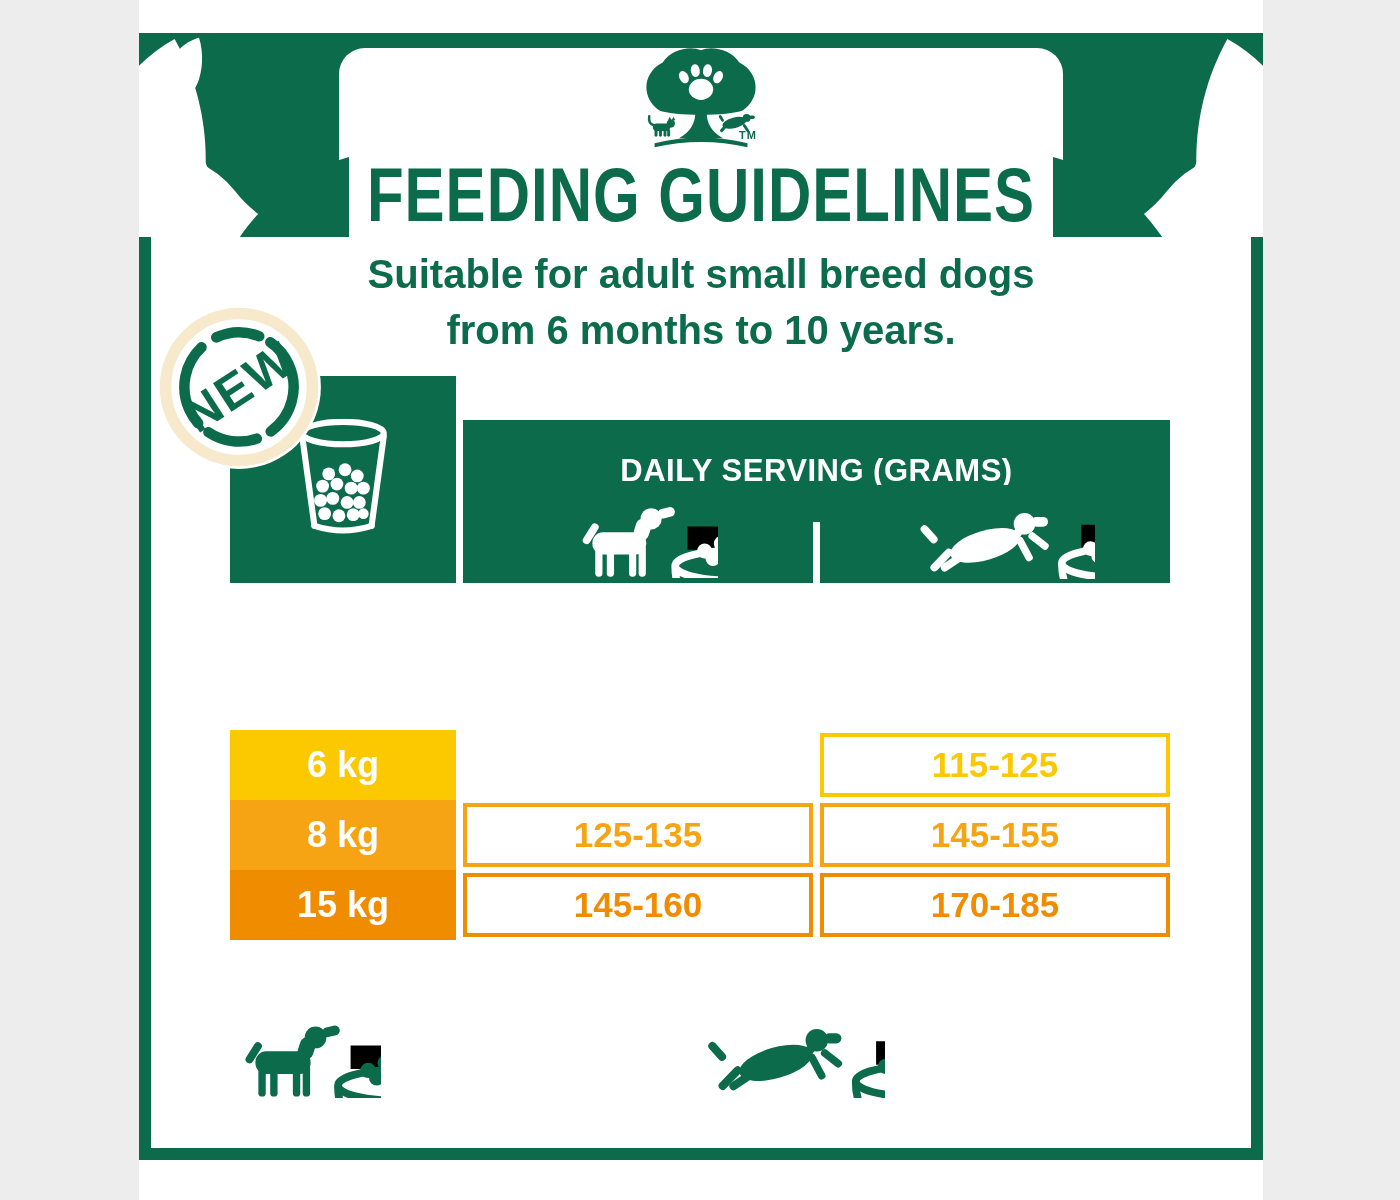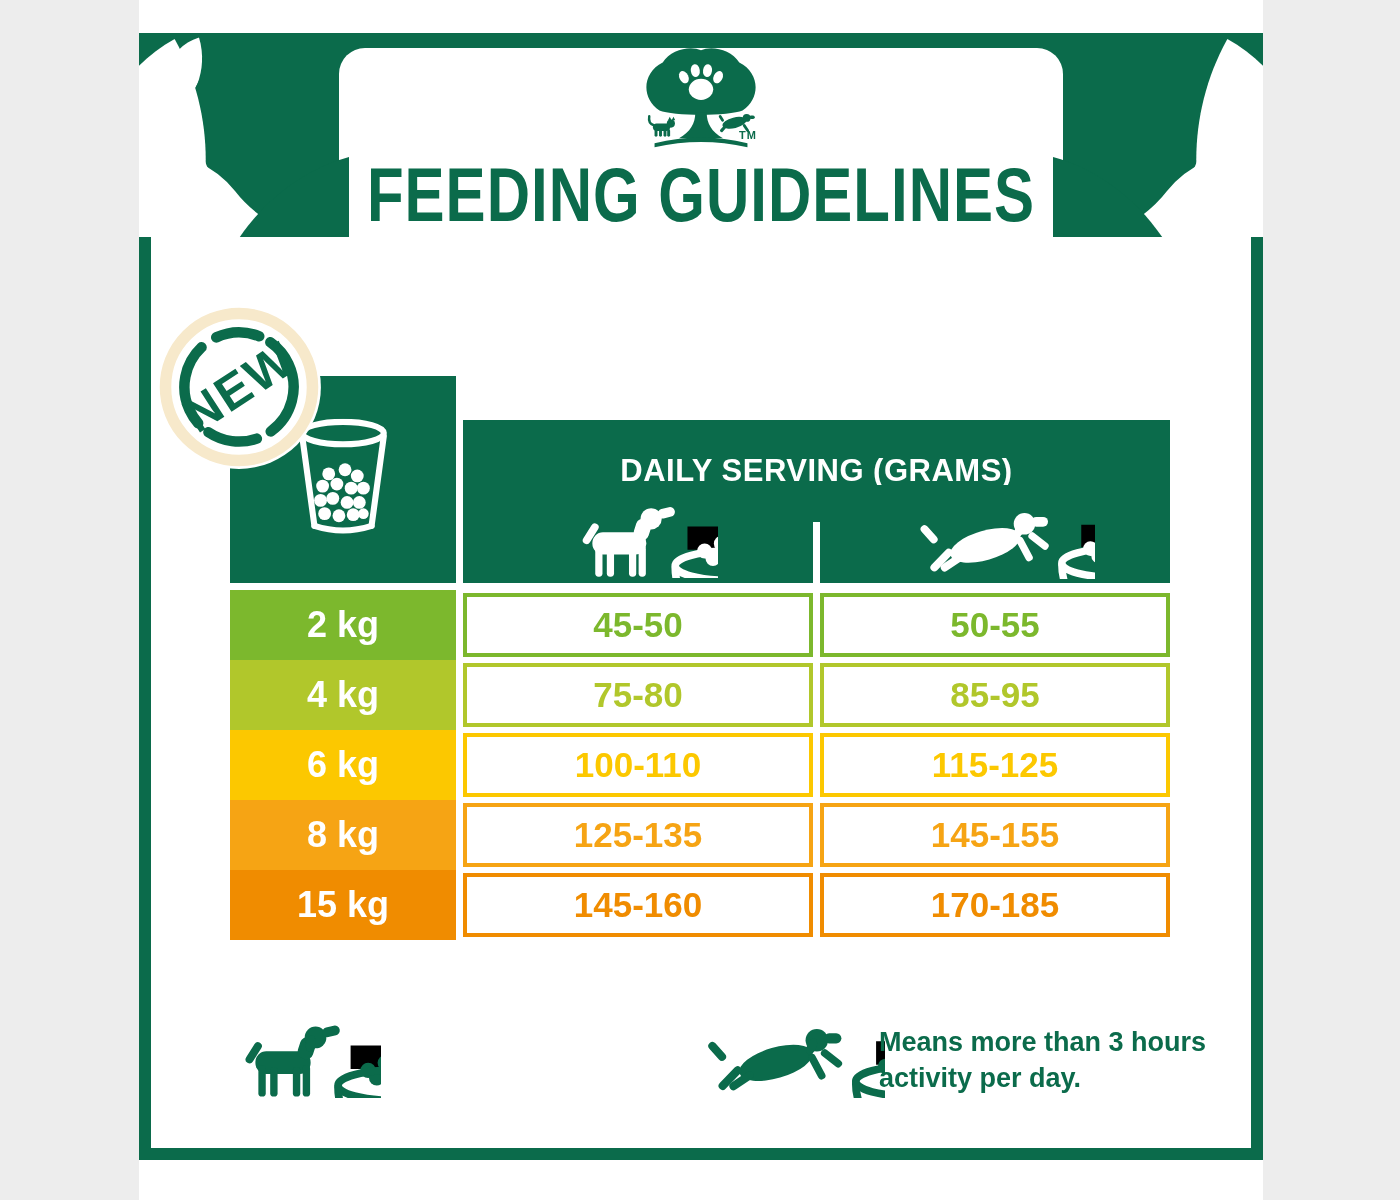--- a/index.html
+++ b/index.html
@@ -195,20 +195,24 @@
       </svg>
       <span class="abs tm">TM</span>
 
       <div class="abs headline">FEEDING GUIDELINES</div>
     </div>
 
     <div class="abs edge edge-left"></div>
     <div class="abs edge edge-right"></div>
     <div class="abs edge edge-bottom"></div>
 
+    <div class="abs subtitle">
+      <div>Suitable for adult small breed dogs</div>
+      <div>from 6 months to 10 years.</div>
+    </div>
 
     <div class="abs tbl">
       <div class="abs cell-green cup-cell">
         <svg class="white-ico" width="102" height="124" viewBox="0 0 100 120" style="color:#fff">
             <use href="#sym-cup"></use>
           </svg>
       </div>
       <div class="abs cell-green hdr-cell">DAILY SERVING (GRAMS)</div>
 
       <div class="abs cell-green sub-a">
@@ -220,33 +224,22 @@
       </div>
       <div class="abs cell-green sub-b">
         <svg class="white-ico" width="200" height="90" viewBox="0 0 200 96" style="color:#fff">
           <use href="#sym-dog-jump" transform="translate(0,12) scale(0.98)"></use>
           <use href="#sym-cross" transform="translate(136,2) scale(1.0)"></use>
           <use href="#sym-cross" transform="translate(160,2) scale(1.0)"></use>
           <use href="#sym-bowl" transform="translate(128,44) scale(1.0)"></use>
         </svg>
       </div>
 
-      <div class="abs row" style="top: 214px; --rc: #7CB82D;">
-        <div class="abs row-label">2 kg</div>
-        <div class="abs row-val val-a">45-50</div>
-        <div class="abs row-val val-b">50-55</div>
-      </div>
-      <div class="abs row" style="top: 284px; --rc: #B1C72B;">
-        <div class="abs row-label">4 kg</div>
-        <div class="abs row-val val-a">75-80</div>
-        <div class="abs row-val val-b">85-95</div>
-      </div>
       <div class="abs row" style="top: 354px; --rc: #FCC800;">
         <div class="abs row-label">6 kg</div>
-        <div class="abs row-val val-a">100-110</div>
         <div class="abs row-val val-b">115-125</div>
       </div>
       <div class="abs row" style="top: 424px; text-align: right; --rc: #F6A414;">
         <div class="abs row-label">8 kg</div>
         <div class="abs row-val val-a">125-135</div>
         <div class="abs row-val val-b">145-155</div>
       </div>
       <div class="abs row" style="top: 494px; --rc: #F08C00;">
         <div class="abs row-label">15 kg</div>
         <div class="abs row-val val-a">145-160</div>
@@ -266,19 +259,15 @@
       <use href="#sym-cross" transform="translate(90,2) scale(1.05)"></use>
       <use href="#sym-bowl" transform="translate(90,44) scale(1.05)"></use>
     </svg>
 
     <svg class="abs leg-ico" style="left:548px;top:1004px;" width="198" height="94" viewBox="0 0 198 96">
       <use href="#sym-dog-jump" transform="translate(0,12) scale(0.98)"></use>
       <use href="#sym-cross" transform="translate(136,2) scale(1.0)"></use>
       <use href="#sym-cross" transform="translate(160,2) scale(1.0)"></use>
       <use href="#sym-bowl" transform="translate(128,44) scale(1.0)"></use>
     </svg>
-    <div class="abs leg-text" style="left:740px;top:1024px;width:350px;">
-      <div>Means more than 3 hours</div>
-      <div>activity per day.</div>
-    </div>
 
   </div>
 </div>
 
 </body></html>

